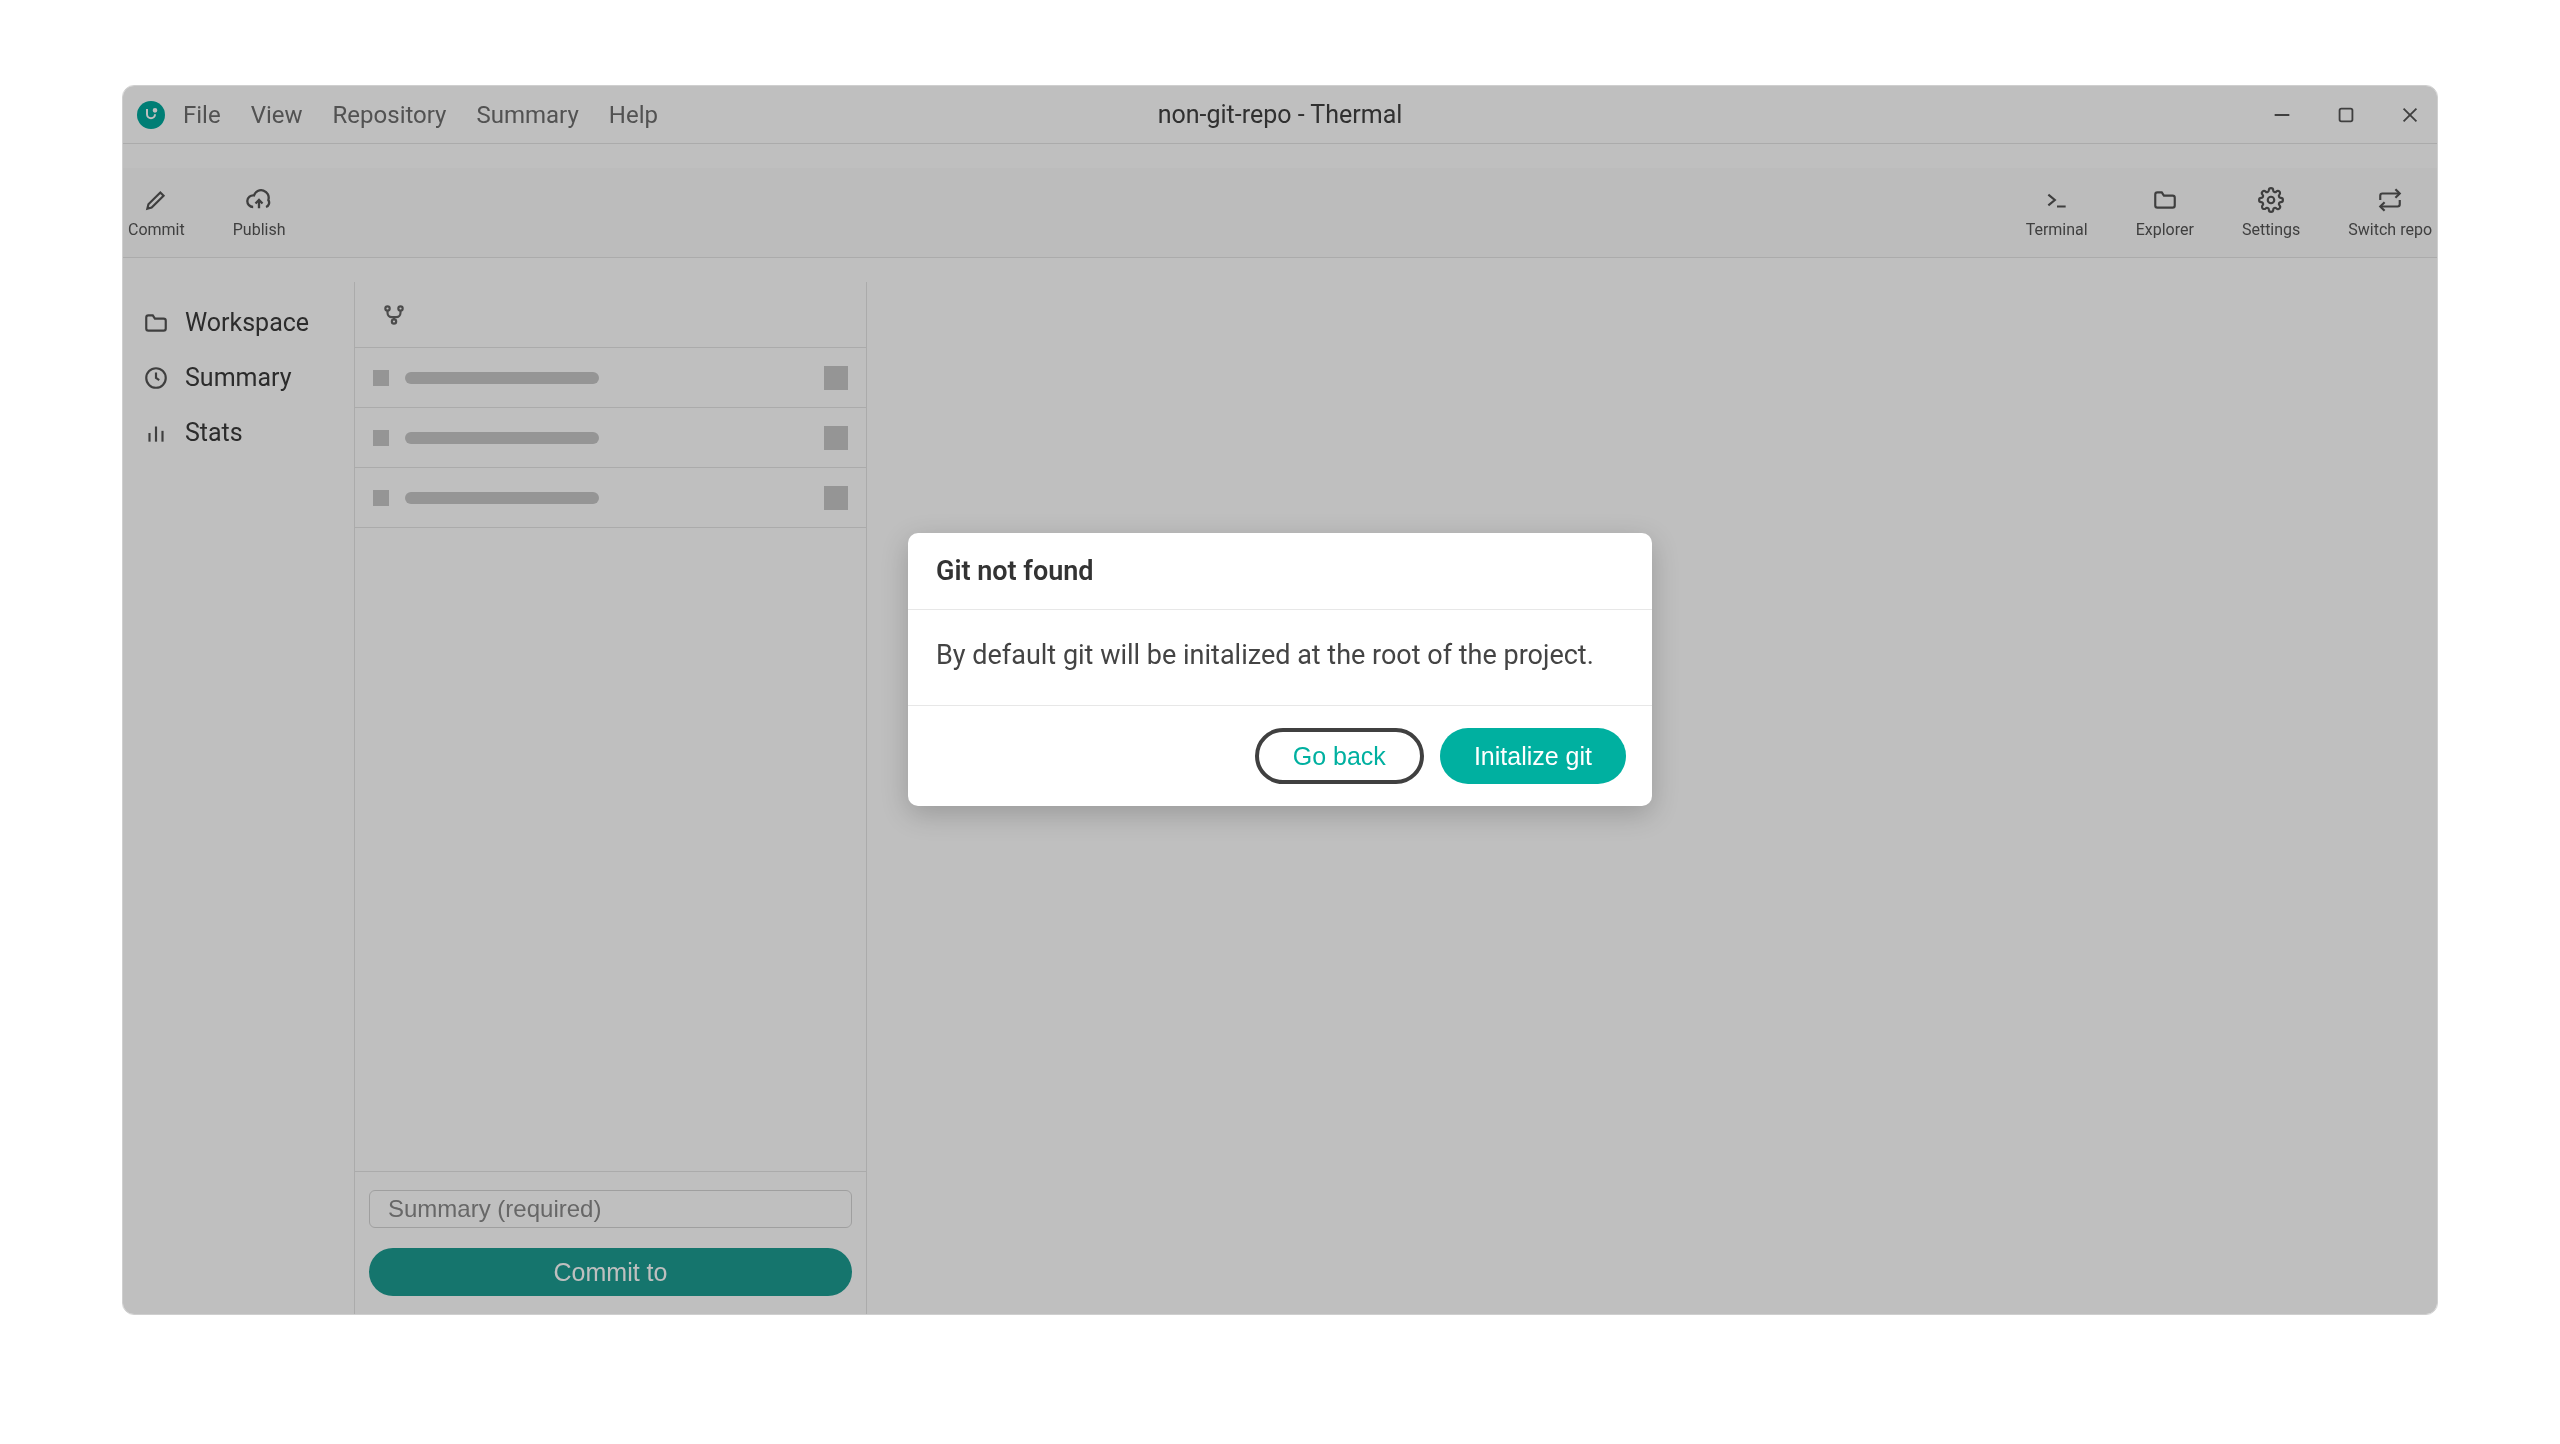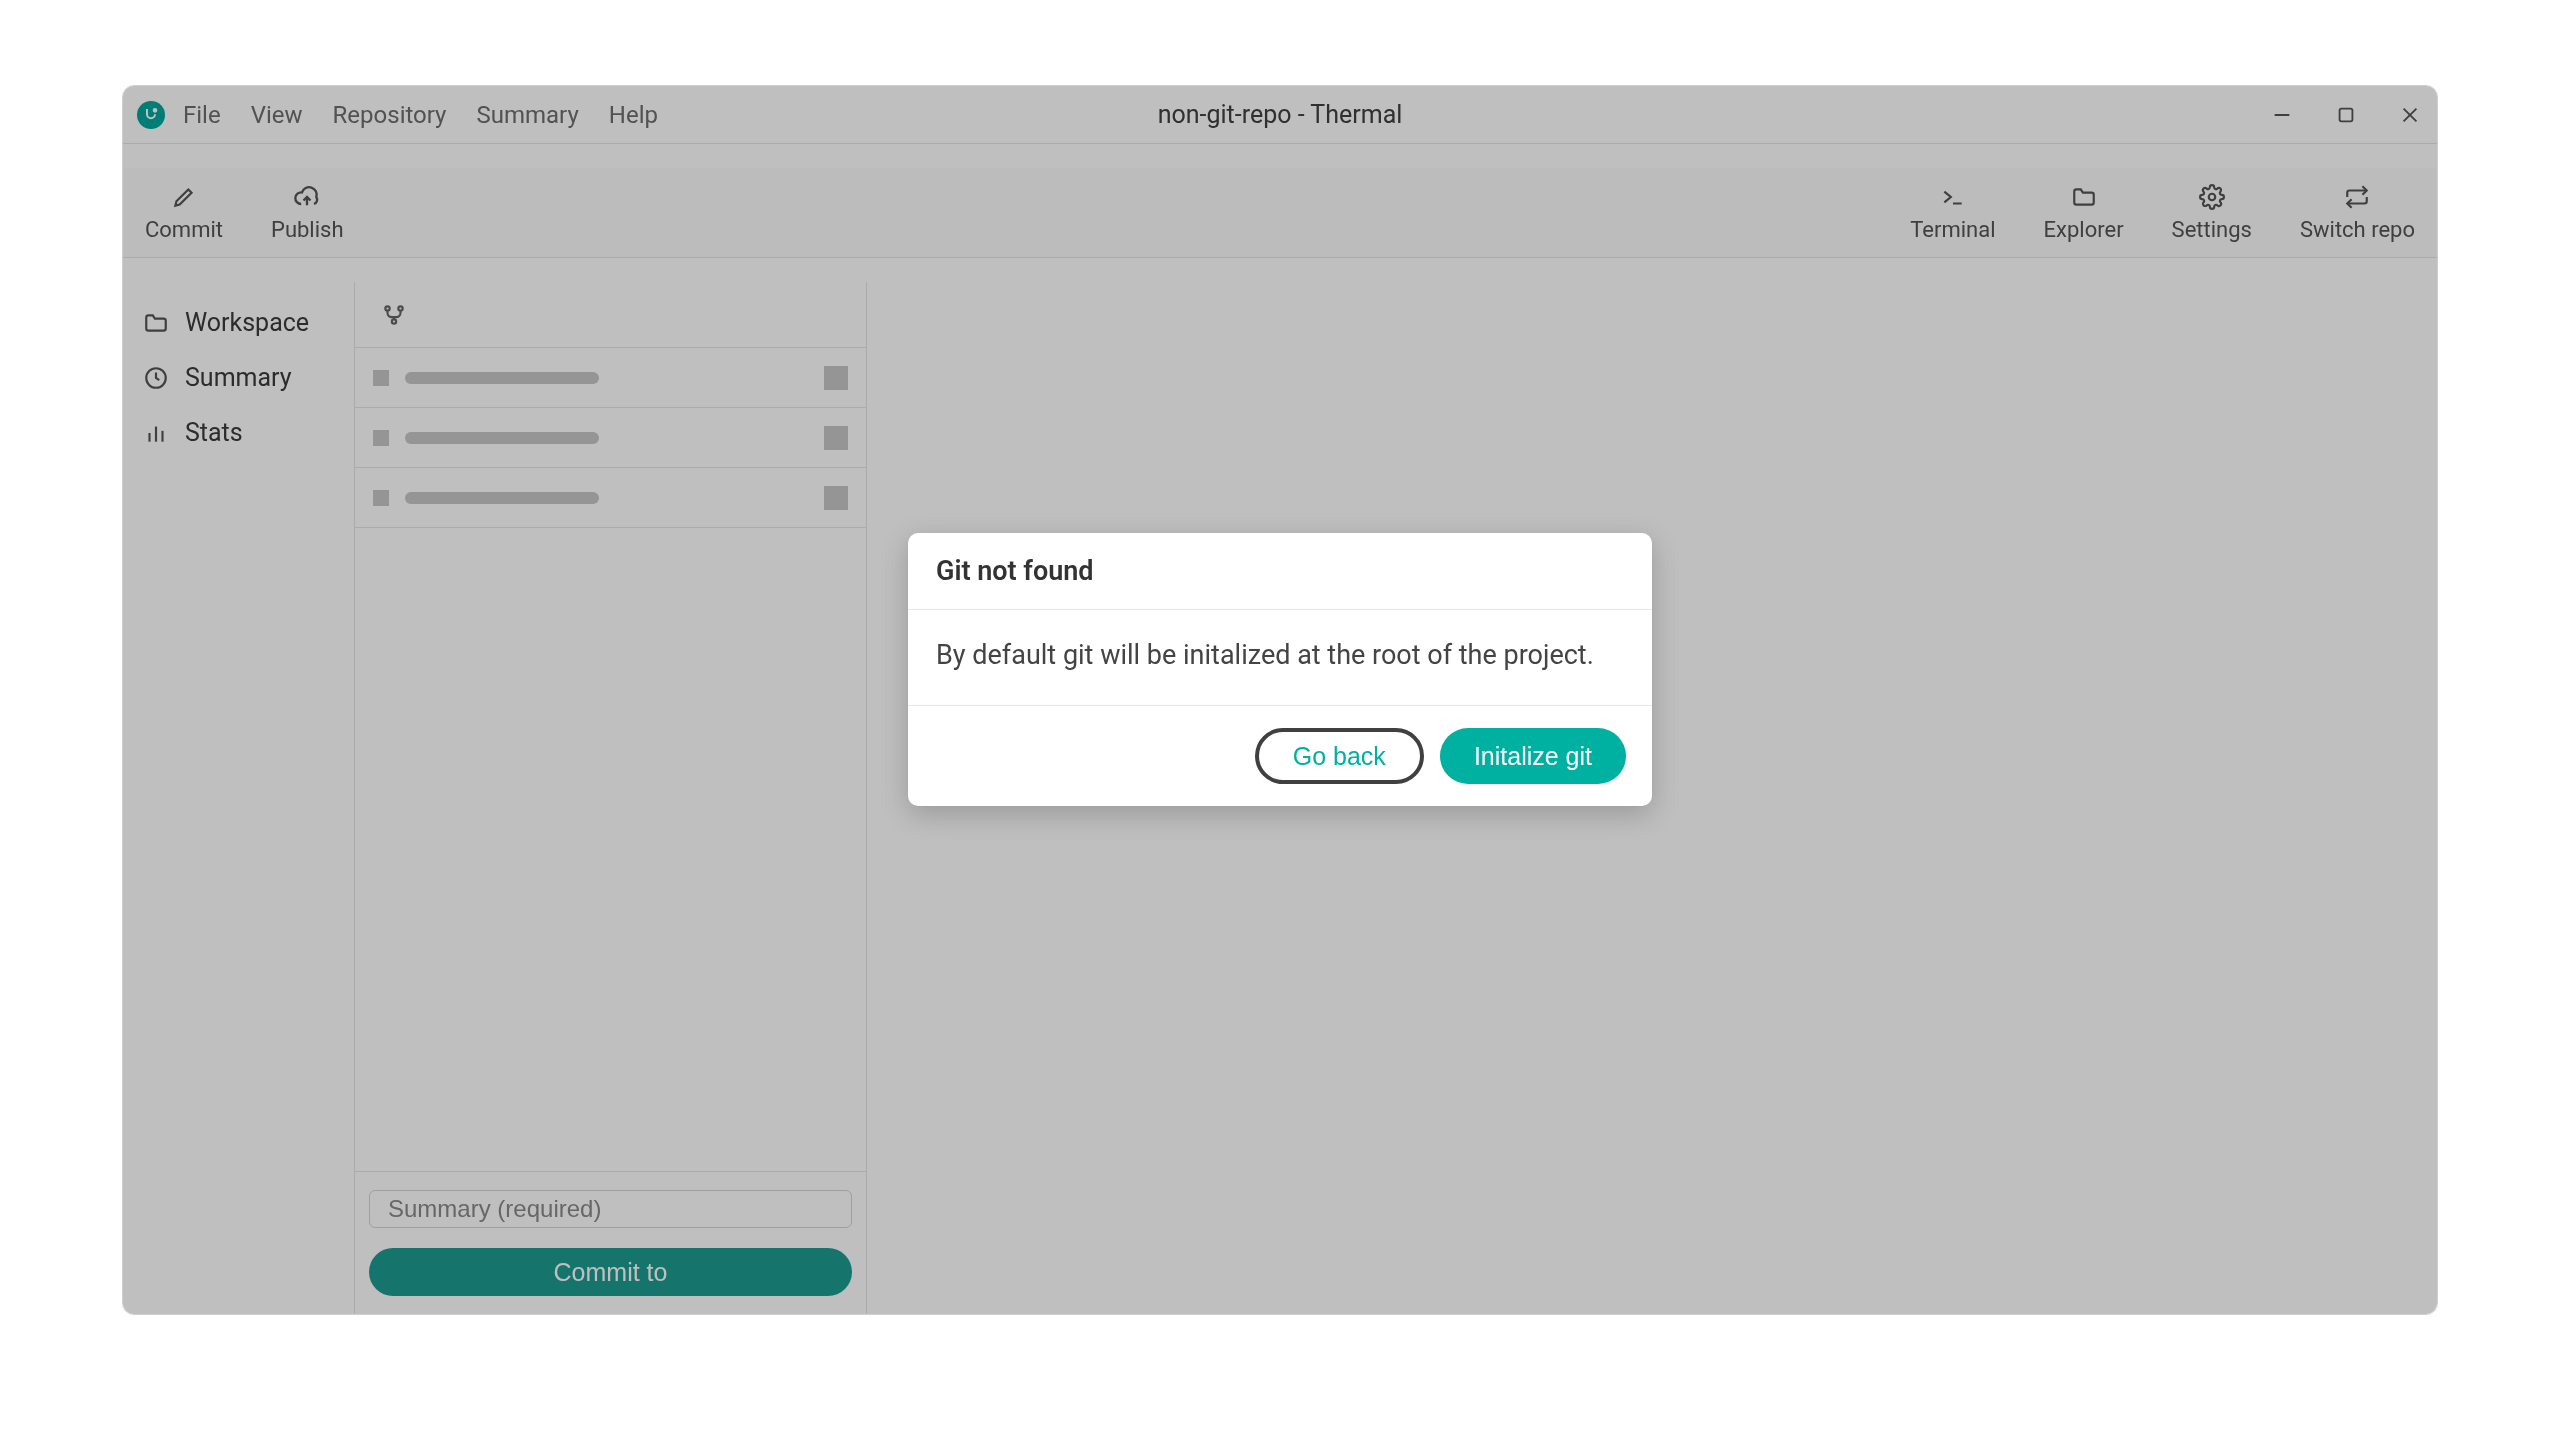--- a/index.html
+++ b/index.html
@@ -59,24 +59,24 @@
     font-size: 24px;
   }
   .win-control { cursor: pointer; width: 24px; text-align:center; }
   
   .toolbar {
     height: 90px;
     background: #fbfbfb;
     border-bottom: 1px solid #e5e5e5;
     display: flex;
     align-items: center;
-    padding: 0 22px;
+    padding: 0 5px;
     gap: 48px;
     color: #555;
-    font-size: 22px;
+    font-size: 16px;
   }
   .toolbar .spacer { flex: 1; }
   .tool-btn {
     display: flex; flex-direction: column; align-items: center; gap: 6px;
     cursor: pointer;
   }
   .tool-btn .ico { width: 28px; height: 28px; display:flex; align-items:center; justify-content:center; }
   
   .body {
     flex: 1;

